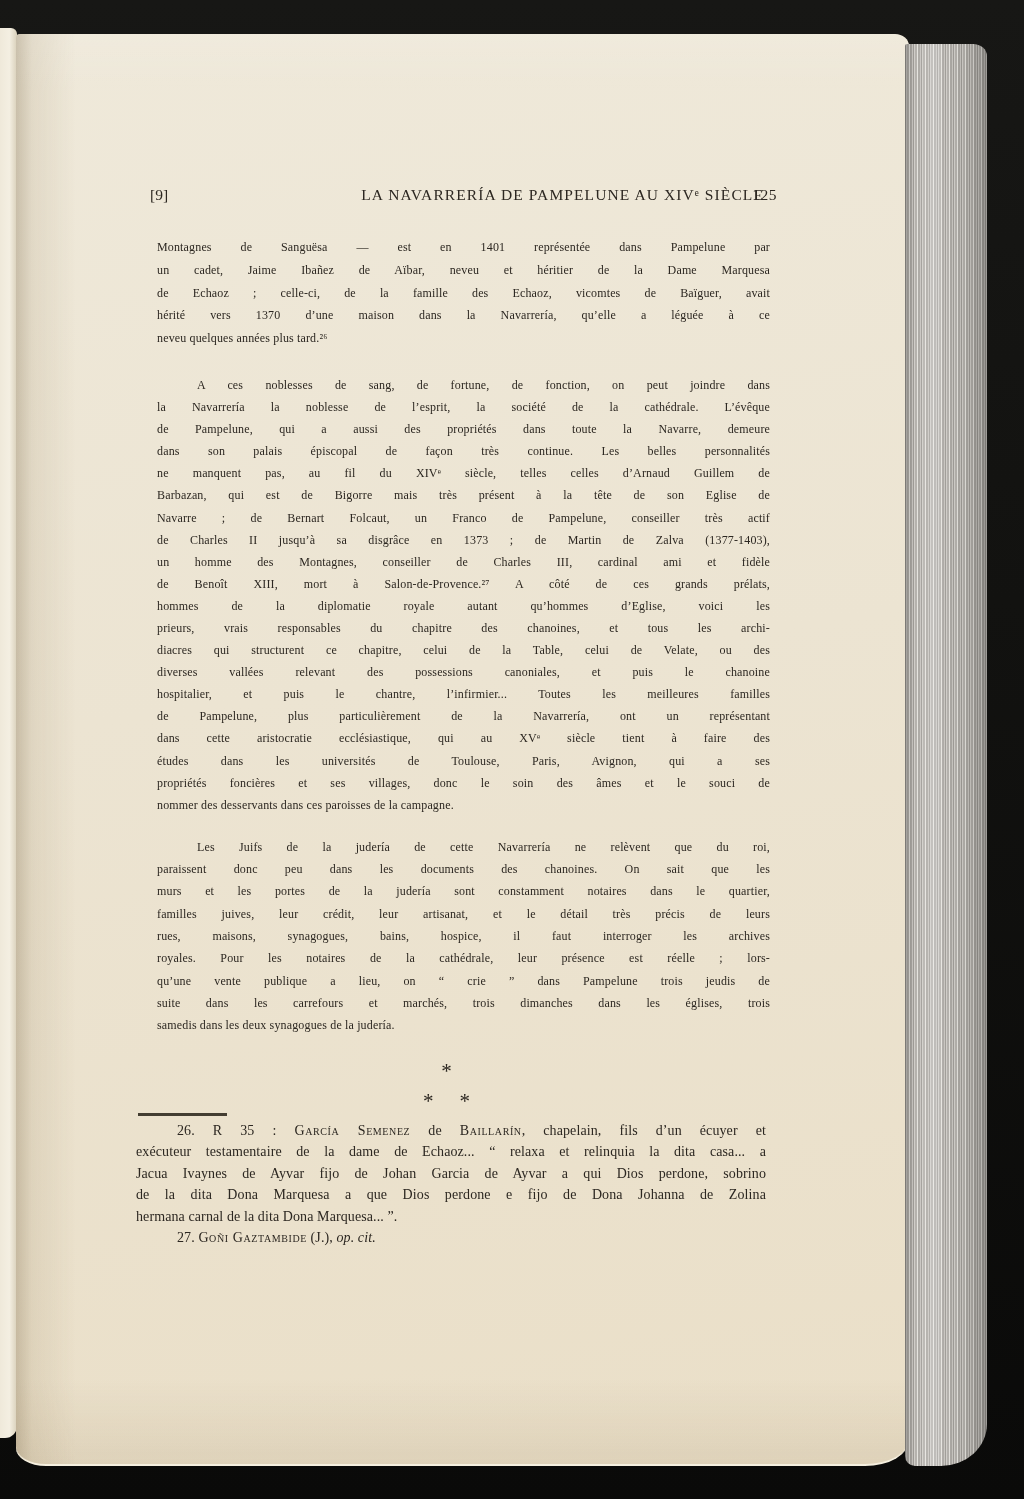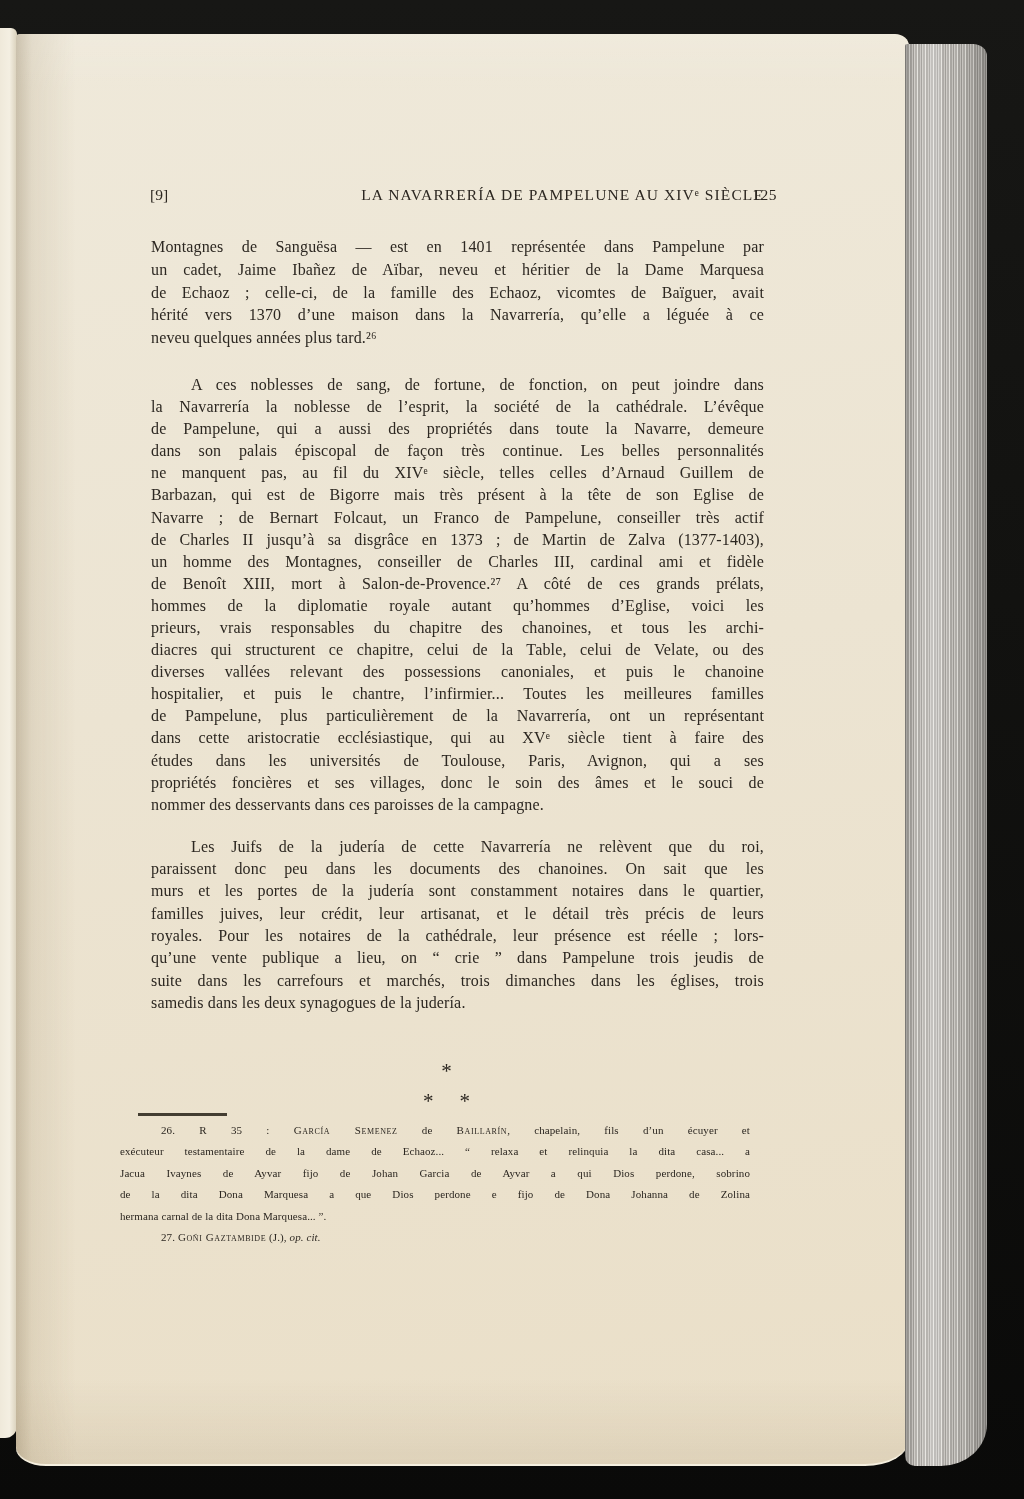--- a/index.html
+++ b/index.html
@@ -36,36 +36,36 @@
       repeating-linear-gradient(90deg,#9d9a95 0 1px,#cfccc7 1px 2px,#b2afaa 2px 4px,#e4e2dd 4px 5px,#a8a5a0 5px 7px,#c6c3be 7px 8px);
     border-radius:2px 14px 46px 10px / 2px 12px 42px 10px;
   }
   
   .content{position:absolute;inset:0;color:#2c2721;}
   .header{position:absolute;left:135px;top:152px;width:613px;height:22px;font-size:15.5px;}
   .bracket{position:absolute;left:-1px;top:0;}
   .title{display:block;text-align:right;letter-spacing:1.1px;}
   .pagenum{position:absolute;right:-13px;top:0;letter-spacing:0.5px;}
 
-  .body-text{position:absolute;left:135px;top:202px;width:613px;font-size:16px;letter-spacing:0.15px;}
+  .body-text{position:absolute;left:141px;top:202px;width:613px;font-size:12px;letter-spacing:0.15px;}
   .para-0{line-height:22.8px;}
   .para-1{margin-top:24px;line-height:22.1px;}
   .para-2{margin-top:20px;line-height:22.3px;}
   .line{white-space:normal;}
   .line.j{text-align:justify;text-align-last:justify;}
   .ind{text-indent:40px;}
 
   .separator{position:absolute;left:124px;top:1022px;width:613px;text-align:center;
     font-size:21px;line-height:30px;}
   .separator .star{display:inline-block;}
   .sep-row2 .star{margin:0 13px;}
 
   .rule{position:absolute;left:122px;top:1079px;width:89px;height:3px;background:#433d31;}
 
-  .footnotes{position:absolute;left:104px;top:1086px;width:630px;font-size:11px;line-height:21.4px;letter-spacing:0.1px;}
+  .footnotes{position:absolute;left:120px;top:1086px;width:630px;font-size:14px;line-height:21.4px;letter-spacing:0.1px;}
   .fline.j{text-align:justify;text-align-last:justify;}
   .fline.ind{text-indent:41px;}
   .sc{font-variant:small-caps;letter-spacing:0.6px;}
   .it{font-style:italic;}
 </style>
 </head>
 <body>
 
 <div class="book">
   <div class="facing"></div>
@@ -107,20 +107,21 @@
             <div class="line j">dans cette aristocratie ecclésiastique, qui au XVᵉ siècle tient à faire des</div>
             <div class="line j">études dans les universités de Toulouse, Paris, Avignon, qui a ses</div>
             <div class="line j">propriétés foncières et ses villages, donc le soin des âmes et le souci de</div>
             <div class="line">nommer des desservants dans ces paroisses de la campagne.</div>
           </div>
           <div class="para para-2">
             <div class="line j ind">Les Juifs de la judería de cette Navarrería ne relèvent que du roi,</div>
             <div class="line j">paraissent donc peu dans les documents des chanoines. On sait que les</div>
             <div class="line j">murs et les portes de la judería sont constamment notaires dans le quartier,</div>
             <div class="line j">familles juives, leur crédit, leur artisanat, et le détail très précis de leurs</div>
+            <div class="line j">rues, maisons, synagogues, bains, hospice, il faut interroger les archives</div>
             <div class="line j">royales. Pour les notaires de la cathédrale, leur présence est réelle ; lors-</div>
             <div class="line j">qu’une vente publique a lieu, on “ crie ” dans Pampelune trois jeudis de</div>
             <div class="line j">suite dans les carrefours et marchés, trois dimanches dans les églises, trois</div>
             <div class="line">samedis dans les deux synagogues de la judería.</div>
           </div>
         </div>
 
       <div class="separator">
         <div class="sep-row1"><span class="star">*</span></div>
         <div class="sep-row2"><span class="star">*</span><span class="star">*</span></div>

